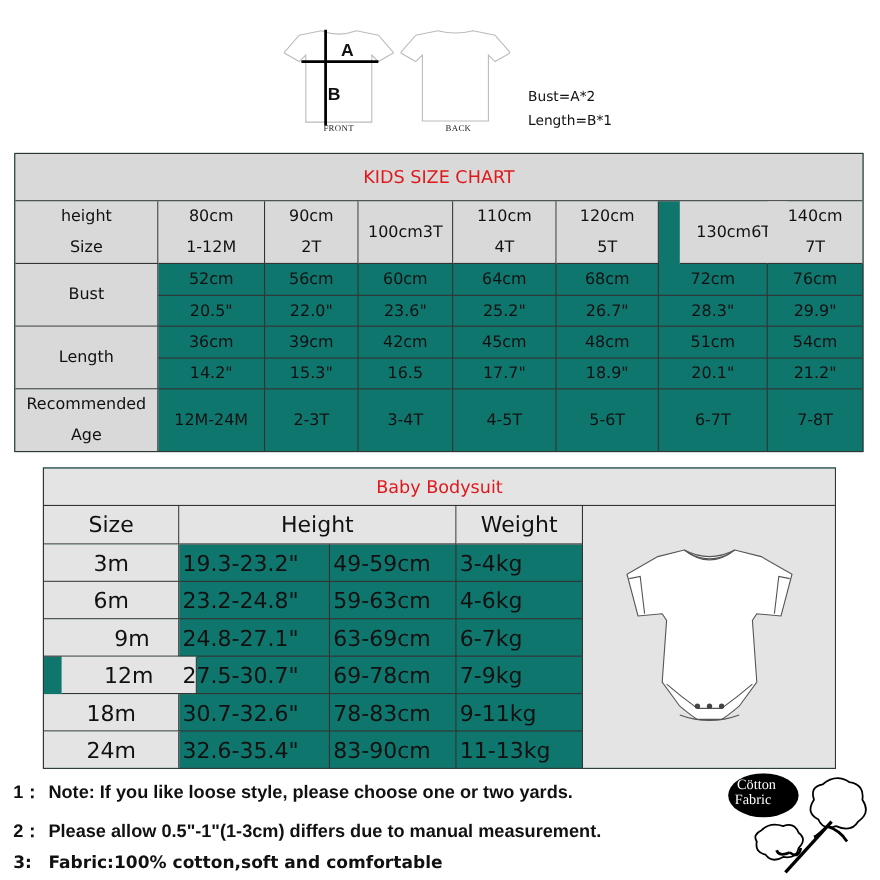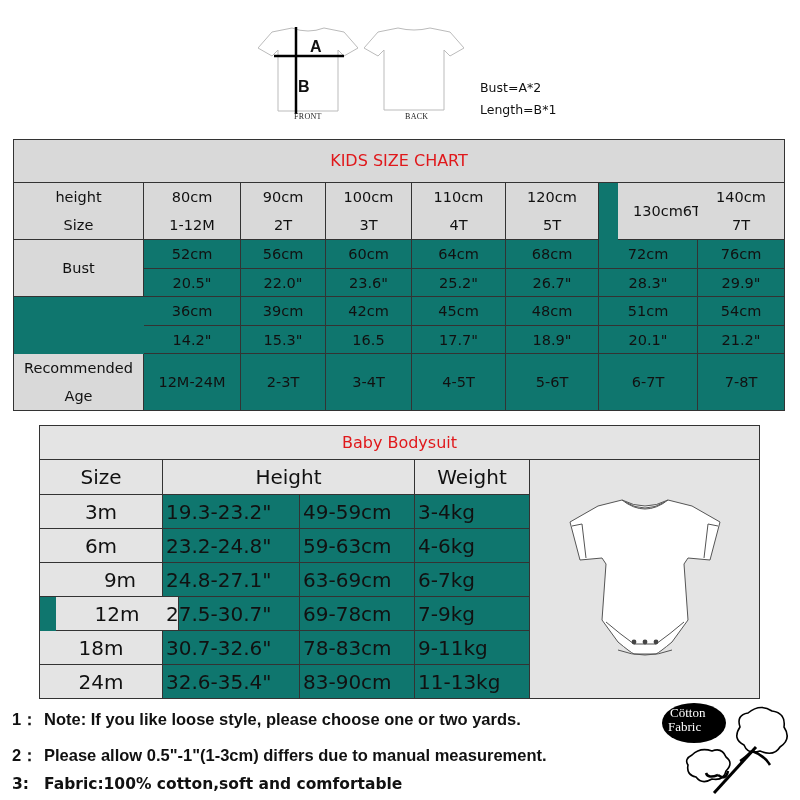--- a/index.html
+++ b/index.html
@@ -56,21 +56,21 @@
     <span>Size</span>
   </div>
   <div class="cell gray t1" style="left:130px;top:43px;width:97px;height:57px;flex-direction:column;">
     <span>80cm</span>
       <span>1-12M</span>
   </div>
   <div class="cell gray t1" style="left:227px;top:43px;width:85px;height:57px;flex-direction:column;">
     <span>90cm</span>
       <span>2T</span>
   </div>
-  <div class="cell gray t1" style="left:312px;top:43px;width:86px;height:57px;flex-direction:column;">
+  <div class="cell gray t1" style="left:312px;top:43px;width:86px;height:57px;flex-direction:row;">
     <span>100cm</span>
       <span>3T</span>
   </div>
   <div class="cell gray t1" style="left:398px;top:43px;width:94px;height:57px;flex-direction:column;">
     <span>110cm</span>
       <span>4T</span>
   </div>
   <div class="cell gray t1" style="left:492px;top:43px;width:93px;height:57px;flex-direction:column;">
     <span>120cm</span>
       <span>5T</span>
@@ -94,20 +94,21 @@
   <div class="cell t1" style="left:684px;top:100px;width:86px;height:29px;border-right:none;">76cm</div>
 
   <div class="cell t1" style="left:130px;top:129px;width:97px;height:28px;">20.5"</div>
   <div class="cell t1" style="left:227px;top:129px;width:85px;height:28px;">22.0"</div>
   <div class="cell t1" style="left:312px;top:129px;width:86px;height:28px;">23.6"</div>
   <div class="cell t1" style="left:398px;top:129px;width:94px;height:28px;">25.2"</div>
   <div class="cell t1" style="left:492px;top:129px;width:93px;height:28px;">26.7"</div>
   <div class="cell t1" style="left:585px;top:129px;width:99px;height:28px;">28.3"</div>
   <div class="cell t1" style="left:684px;top:129px;width:86px;height:28px;border-right:none;">29.9"</div>
 
+  <div class="cell gray t1" style="left:0;top:157px;width:130px;height:57px;">Length</div>
   <div class="cell t1" style="left:130px;top:157px;width:97px;height:29px;">36cm</div>
   <div class="cell t1" style="left:227px;top:157px;width:85px;height:29px;">39cm</div>
   <div class="cell t1" style="left:312px;top:157px;width:86px;height:29px;">42cm</div>
   <div class="cell t1" style="left:398px;top:157px;width:94px;height:29px;">45cm</div>
   <div class="cell t1" style="left:492px;top:157px;width:93px;height:29px;">48cm</div>
   <div class="cell t1" style="left:585px;top:157px;width:99px;height:29px;">51cm</div>
   <div class="cell t1" style="left:684px;top:157px;width:86px;height:29px;border-right:none;">54cm</div>
 
   <div class="cell t1" style="left:130px;top:186px;width:97px;height:28px;">14.2"</div>
   <div class="cell t1" style="left:227px;top:186px;width:85px;height:28px;">15.3"</div>

